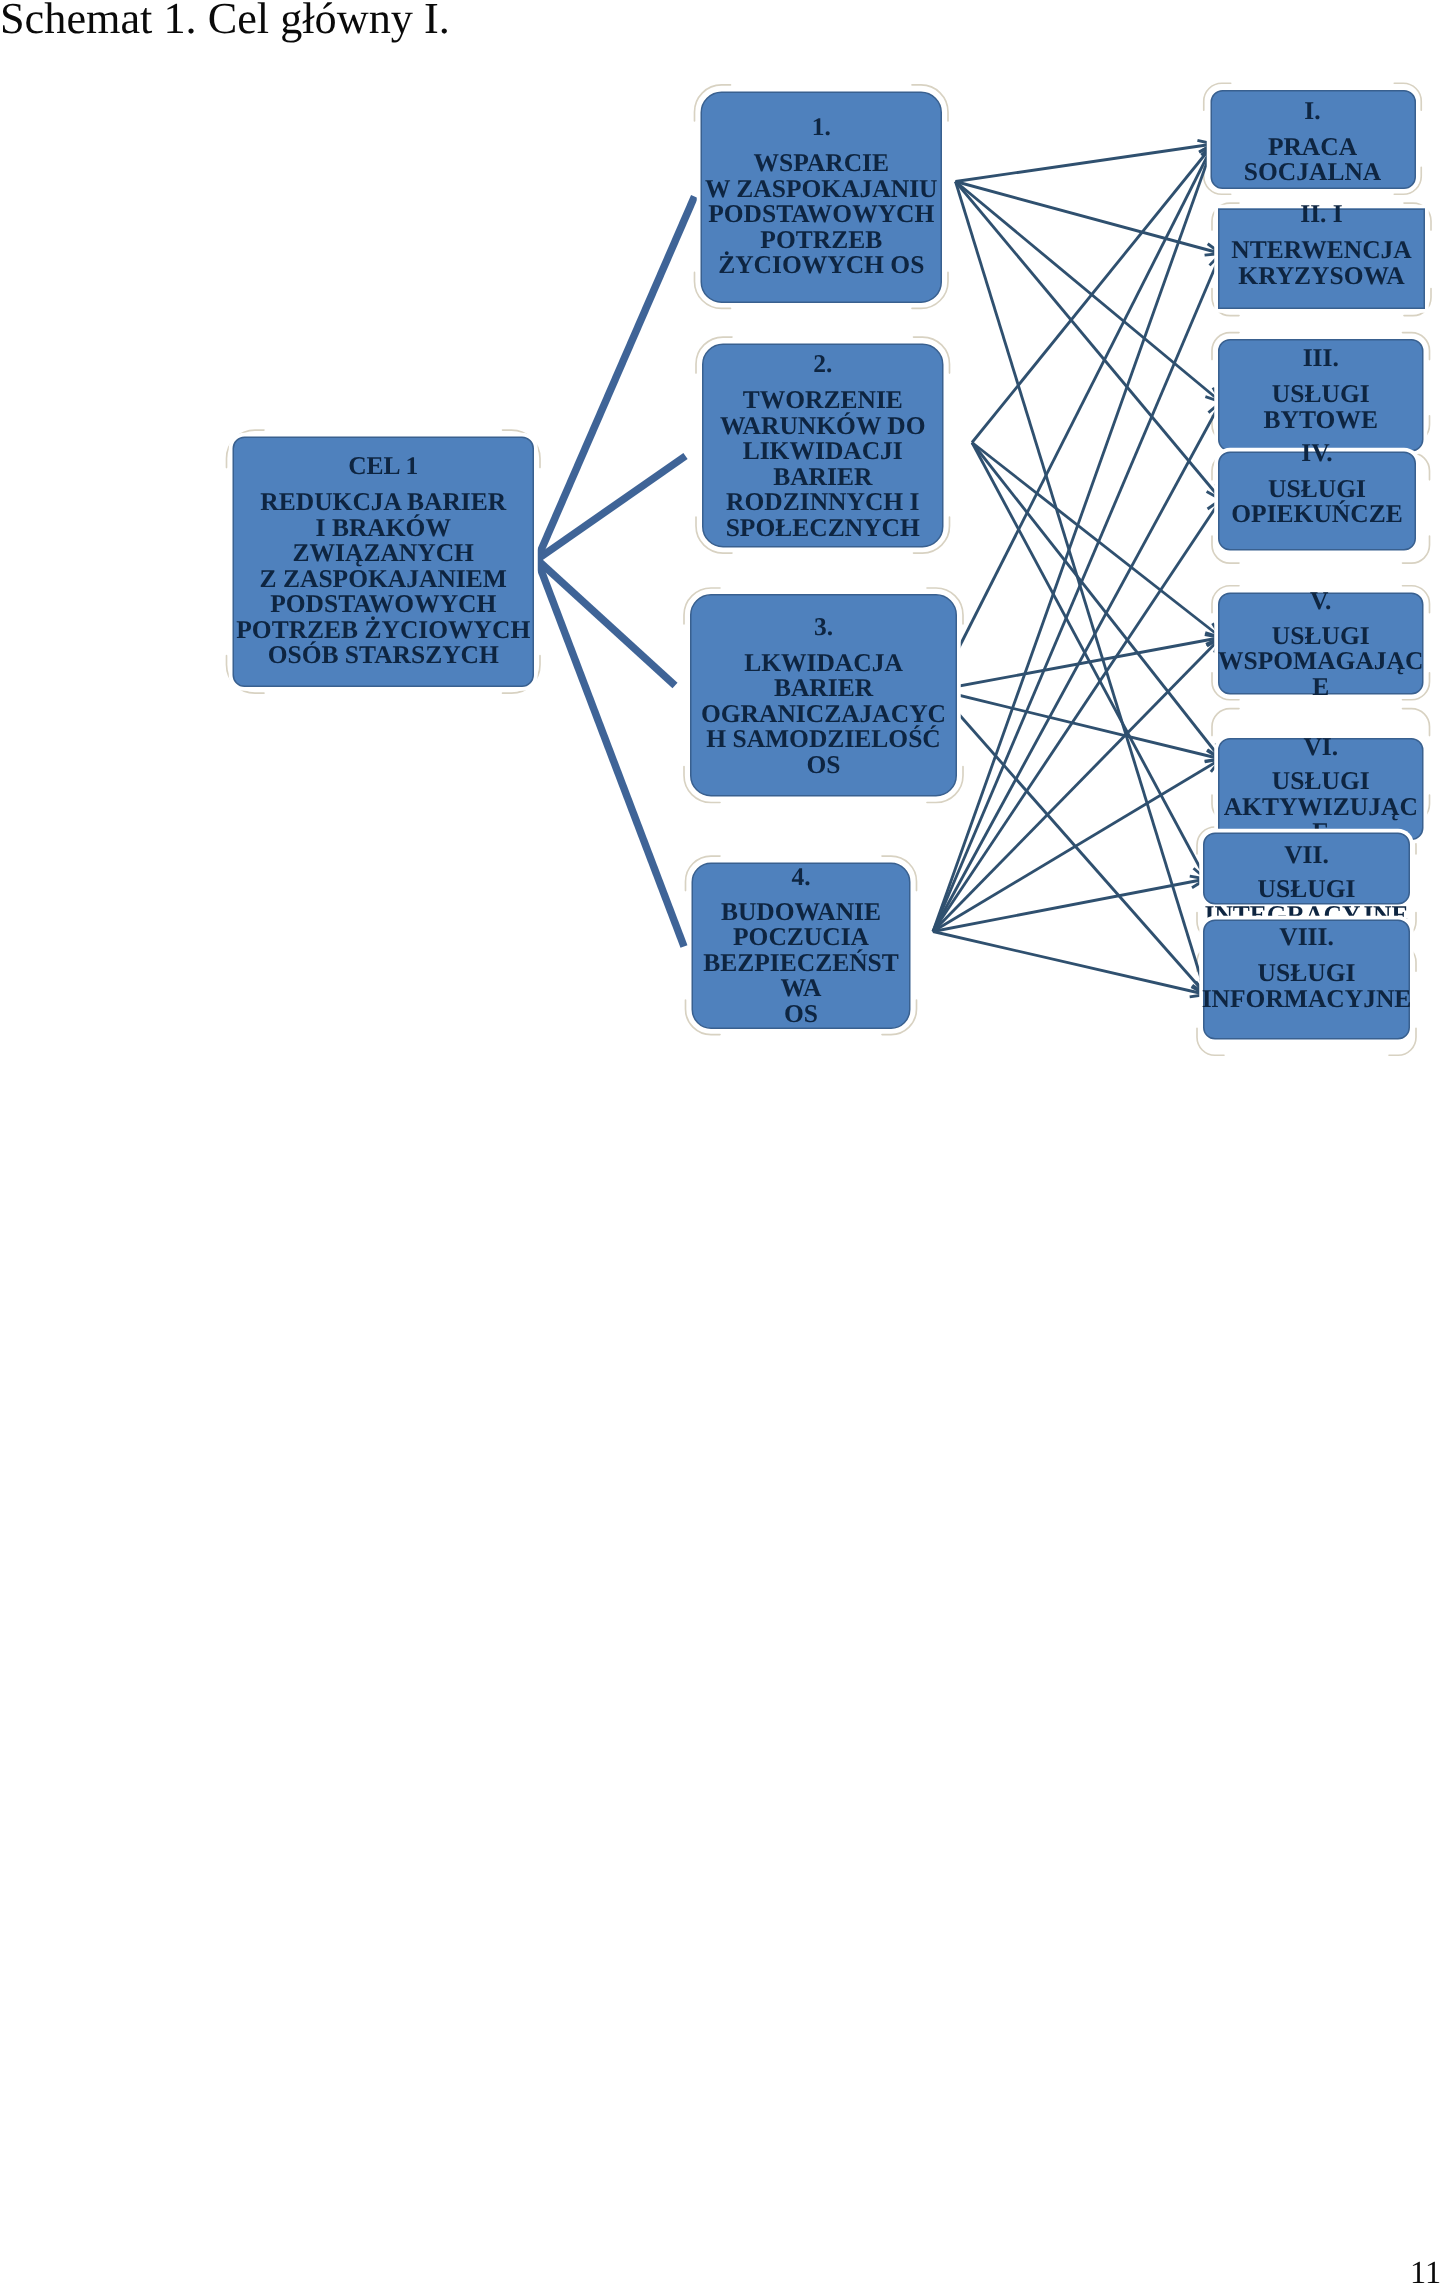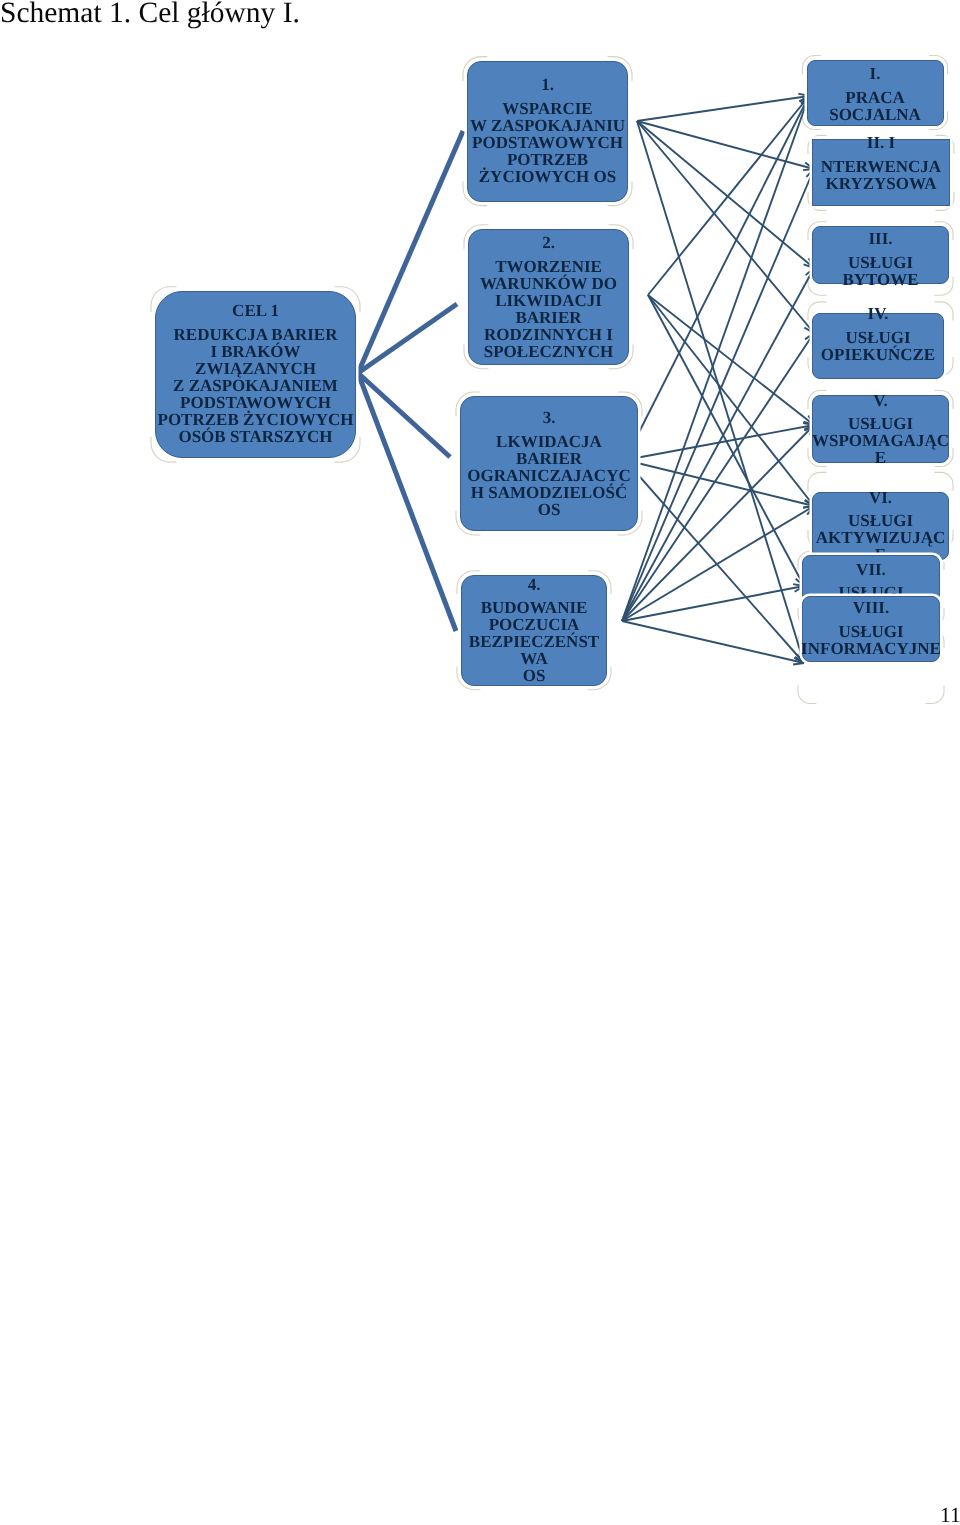--- a/index.html
+++ b/index.html
@@ -149,21 +149,21 @@
         <line x1="622" y1="621" x2="804" y2="663" stroke="#2f506f" stroke-width="1.9" stroke-linecap="butt"></line>
         <g>
           <line x1="804" y1="663" x2="793.1071951275659" y2="664.5319275475932" stroke="#2f506f" stroke-width="1.9" stroke-linecap="butt"></line>
           <line x1="804" y1="663" x2="794.8800088152967" y2="656.8497349007596" stroke="#2f506f" stroke-width="1.9" stroke-linecap="butt"></line>
         </g>
         <line x1="358" y1="373" x2="463" y2="131" stroke="#3f6497" stroke-width="5" stroke-linecap="butt"></line>
         <line x1="358" y1="373" x2="457" y2="304" stroke="#3f6497" stroke-width="5" stroke-linecap="butt"></line>
         <line x1="358" y1="373" x2="450" y2="457" stroke="#3f6497" stroke-width="5" stroke-linecap="butt"></line>
         <line x1="358" y1="373" x2="456" y2="631" stroke="#3f6497" stroke-width="5" stroke-linecap="butt"></line>
       </svg>
-  <div class="node" style="left: 155px; top: 290.7px; width: 201px; height: 167.4px; border-radius: 27px; font-family: Liberation Serif, serif;">
+  <div class="node" style="left: 155px; top: 290.7px; width: 201px; height: 167.4px; border-radius: 8px; font-family: Liberation Serif, serif;">
         <div class="txt" style="top: 10.56px;">
           <span class="num">CEL 1</span>
           <span class="lbl">REDUKCJA BARIER<br>I BRAKÓW<br>ZWIĄZANYCH<br>Z ZASPOKAJANIEM<br>PODSTAWOWYCH<br>POTRZEB ŻYCIOWYCH<br>OSÓB STARSZYCH</span>
         </div>
       </div>
       <div class="node" style="left: 467px; top: 60.6px; width: 161px; height: 141px; border-radius: 14px;">
         <div class="txt" style="top: 14.26px;">
           <span class="num">1.</span>
           <span class="lbl">WSPARCIE<br>W ZASPOKAJANIU<br>PODSTAWOWYCH<br>POTRZEB<br>ŻYCIOWYCH OS</span>
         </div>
@@ -191,27 +191,27 @@
           <span class="num">I.</span>
           <span class="lbl">PRACA<br>SOCJALNA</span>
         </div>
       </div>
       <div class="node" style="left: 812px; top: 139.4px; width: 138px; height: 67px; border-radius: 0;">
         <div class="txt" style="top: -6.54px;">
           <span class="num">II. I</span>
           <span class="lbl">NTERWENCJA<br>KRYZYSOWA</span>
         </div>
       </div>
-      <div class="node" style="left: 812px; top: 225.7px; width: 137px; height: 58px; border-radius: 8px;">
+      <div class="node" style="left: 812px; top: 225.7px; width: 137px; height: 75px; border-radius: 8px;">
         <div class="txt" style="top: 3.26px;">
           <span class="num">III.</span>
           <span class="lbl">USŁUGI<br>BYTOWE</span>
         </div>
       </div>
-      <div class="node" style="left: 812px; top: 313px; width: 132px; height: 65.5px; border-radius: 8px;">
+      <div class="node" style="left: 812px; top: 301px; width: 132px; height: 65.5px; border-radius: 8px;">
         <div class="txt" style="top: -8.74px;">
           <span class="num">IV.</span>
           <span class="lbl">USŁUGI<br>OPIEKUŃCZE</span>
         </div>
       </div>
       <div class="node" style="left: 812px; top: 394.5px; width: 137px; height: 68px; border-radius: 8px;">
         <div class="txt" style="top: -3.94px;">
           <span class="num">V.</span>
           <span class="lbl">USŁUGI<br>WSPOMAGAJĄC<br>E</span>
         </div>
@@ -221,21 +221,21 @@
           <span class="num">VI.</span>
           <span class="lbl">USŁUGI<br>AKTYWIZUJĄC<br>E</span>
         </div>
       </div>
       <div class="node" style="left: 802px; top: 555.3px; width: 138px; height: 48px; border-radius: 8px;">
         <div class="txt" style="top: 4.36px;">
           <span class="num">VII.</span>
           <span class="lbl">USŁUGI<br>INTEGRACYJNE</span>
         </div>
       </div>
-      <div class="node" style="left: 802px; top: 596px; width: 138px; height: 66px; border-radius: 8px;">
+      <div class="node" style="left: 802px; top: 613px; width: 138px; height: 80px; border-radius: 8px;">
         <div class="txt" style="top: 2.26px;">
           <span class="num">VIII.</span>
           <span class="lbl">USŁUGI<br>INFORMACYJNE</span>
         </div>
       </div>
     </div>
 
   <div id="pageno">11</div>
 </div>
 

